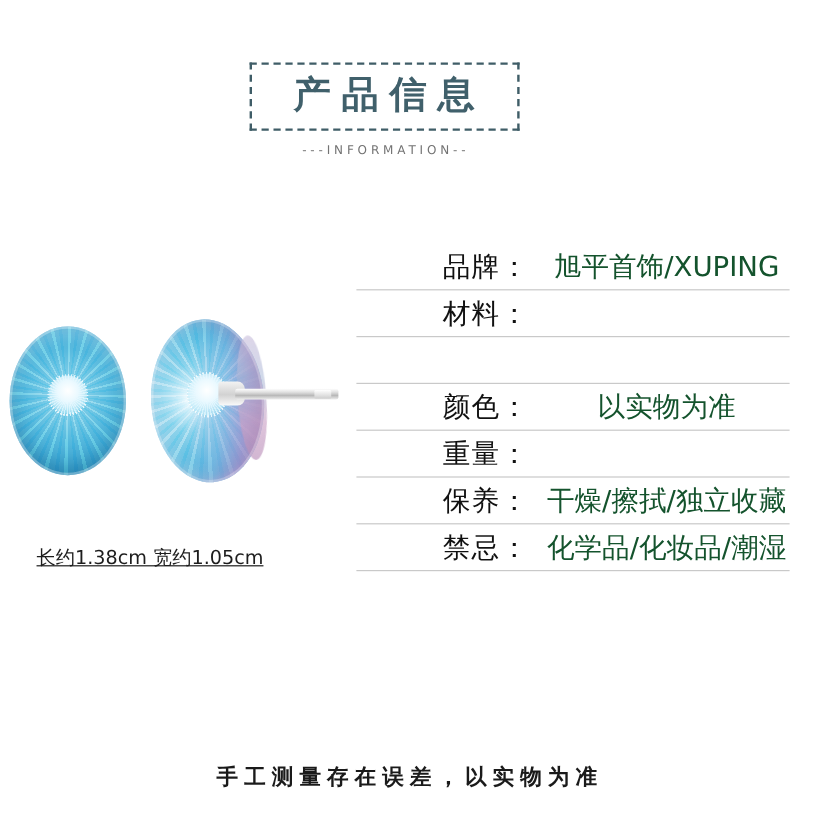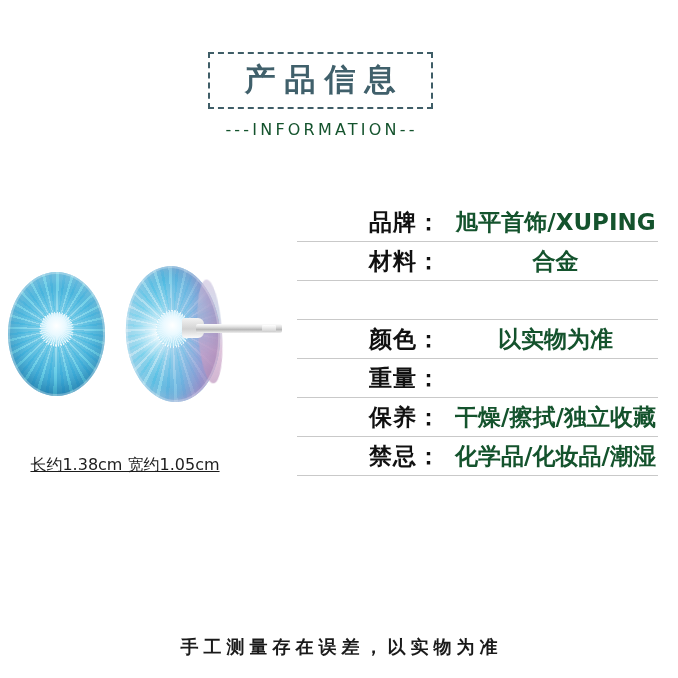--- a/index.html
+++ b/index.html
@@ -33,23 +33,23 @@
   #page-title {
     font-size: 31px;
     letter-spacing: 9px;
     color: #40606b;
     font-weight: 600;
     text-indent: 9px;
     white-space: nowrap;
   }
   #subtitle {
     margin-top: 11px;
-    font-size: 16px;
+    font-size: 10px;
     letter-spacing: 3.2px;
-    color: #14532d;
+    color: #737373;
     text-indent: 3px;
     white-space: nowrap;
   }
 
   
   #product-figure {
     position: absolute;
     left: 0;
     top: 240px;
     width: 290px;
@@ -208,21 +208,20 @@
     white-space: nowrap;
     text-decoration: underline;
   }
 
   
   #spec-table {
     position: absolute;
     left: 297px;
     top: 203px;
     width: 361px;
-    font-weight: bold;
   }
   .spec-row {
     display: flex;
     align-items: center;
     height: 38px;
     border-bottom: 1px solid #c9c9c9;
   }
   .spec-label {
     width: 144px;
     text-align: right;
@@ -294,21 +293,20 @@
 
 <div id="dimension-caption">长约1.38cm 宽约1.05cm</div>
 
 <div id="spec-table">
   <div class="spec-row">
     <div class="spec-label">品牌：</div>
     <div class="spec-value">旭平首饰/XUPING</div>
   </div>
   <div class="spec-row">
     <div class="spec-label">材料：</div>
-    <div class="spec-value">合金</div>
   </div>
   <div class="spec-row">
   </div>
   <div class="spec-row">
     <div class="spec-label">颜色：</div>
     <div class="spec-value">以实物为准</div>
   </div>
   <div class="spec-row">
     <div class="spec-label">重量：</div>
   </div>

